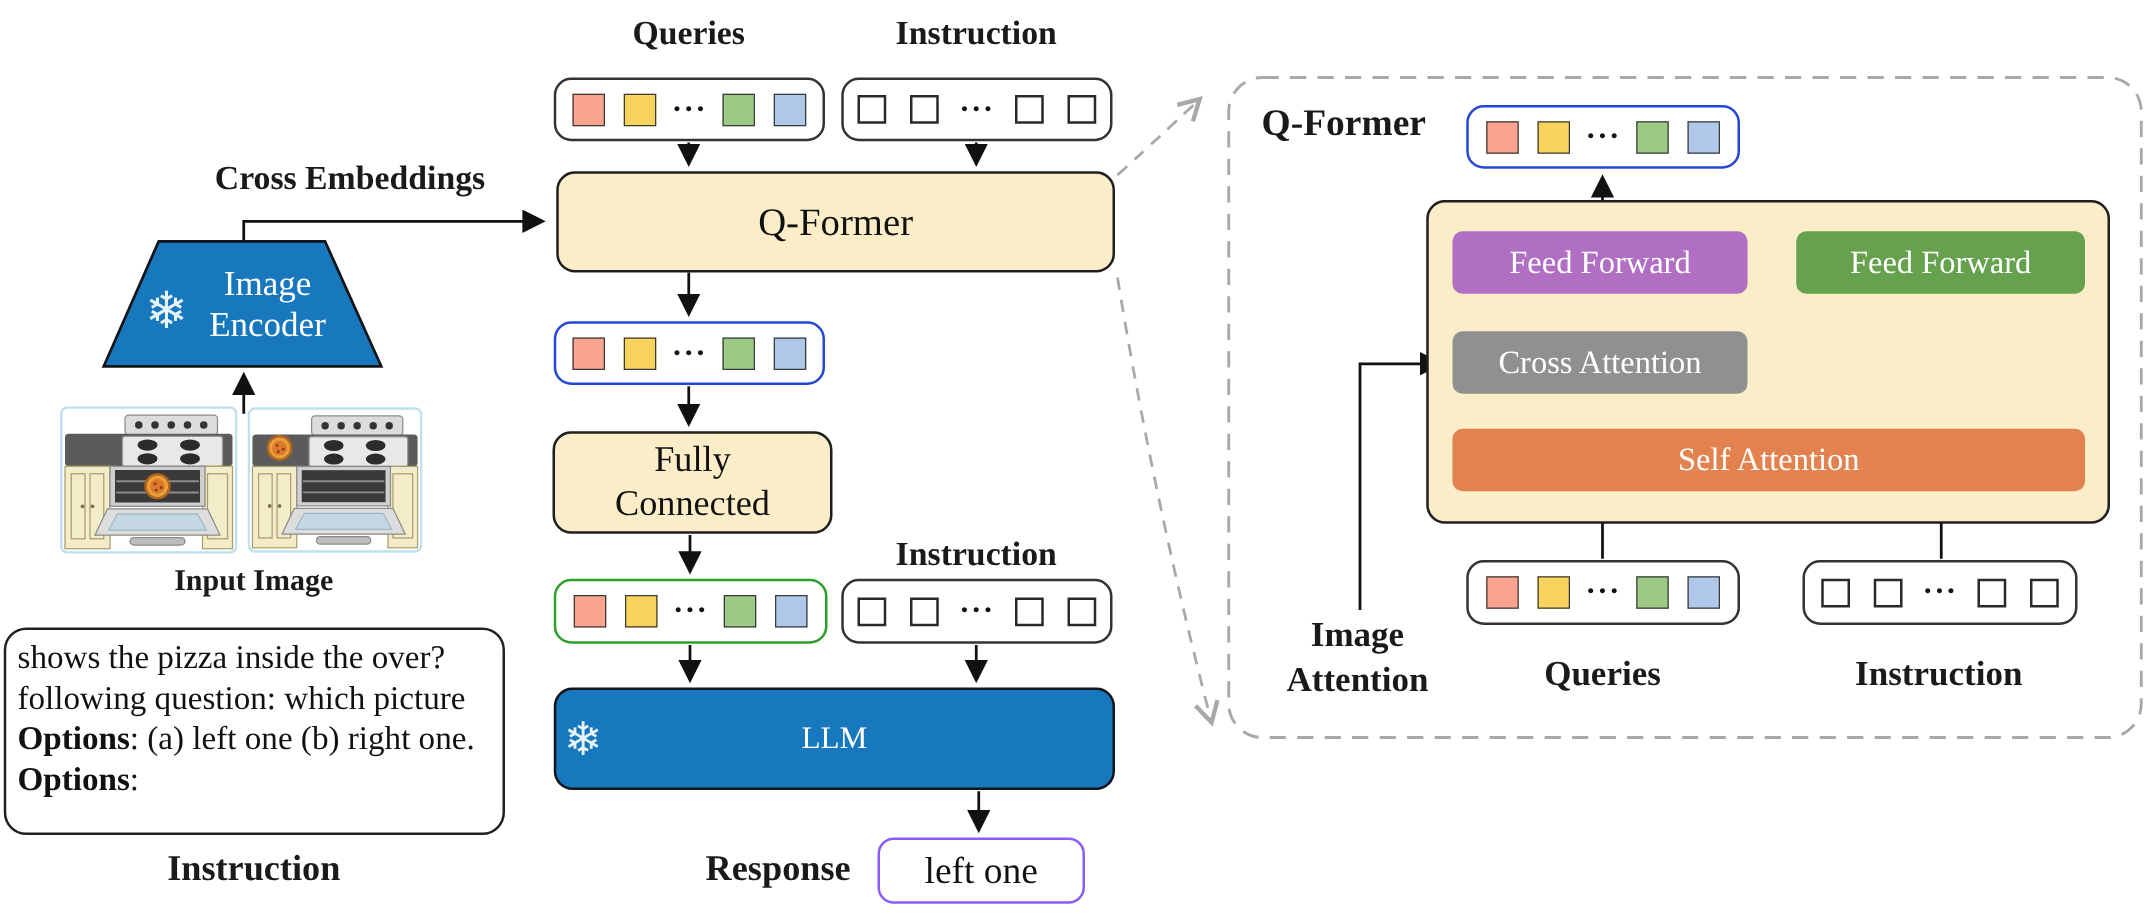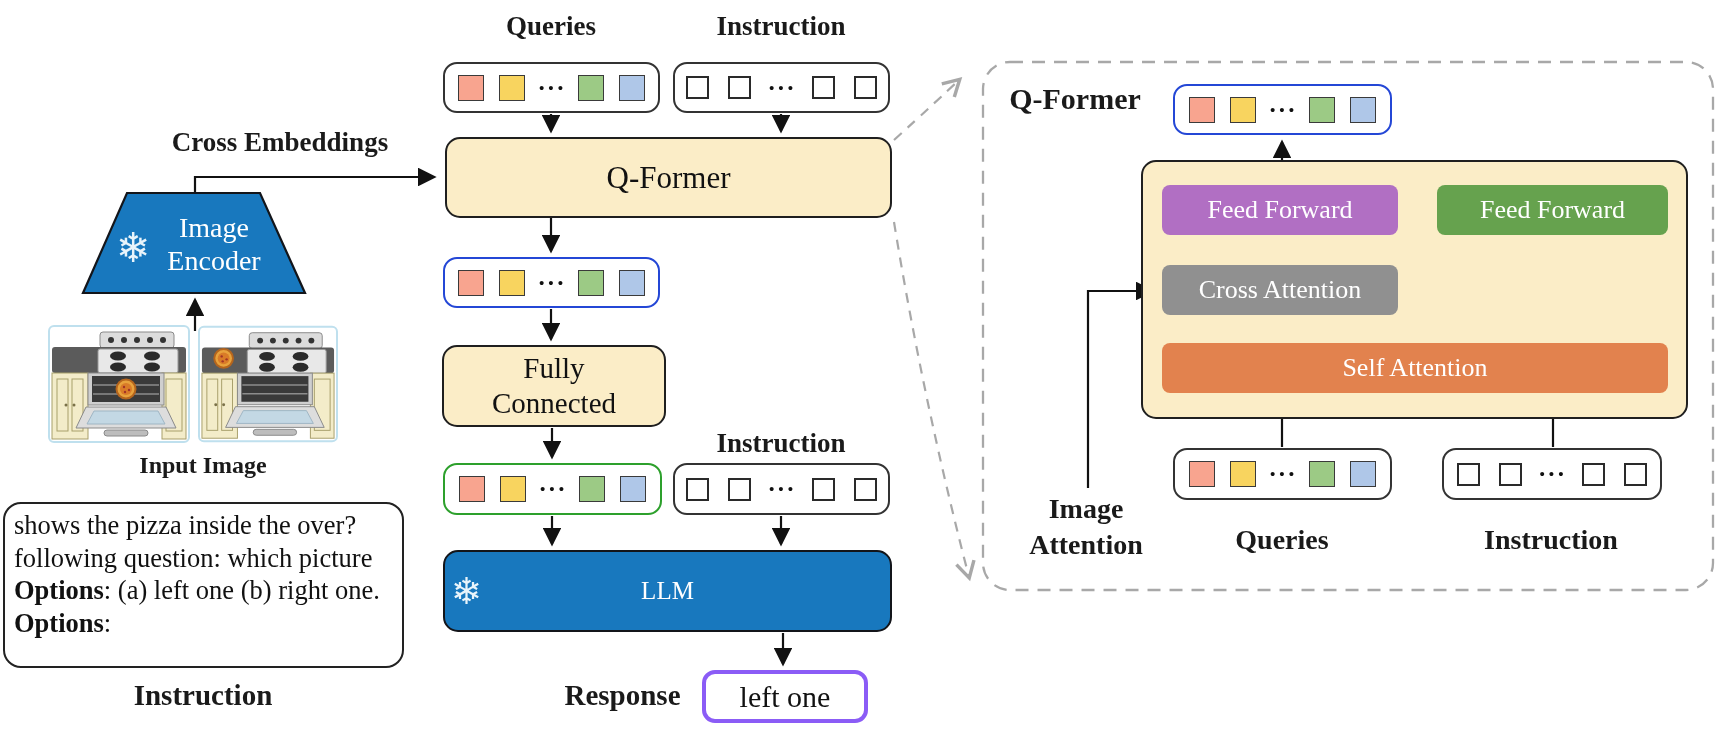--- a/index.html
+++ b/index.html
@@ -18,21 +18,21 @@
   .tk.c1{background:#F8D45F;}
   .tk.c2{background:#9CCA85;}
   .tk.c3{background:#AFC7E8;}
   .tk.white{width:23px;height:23px;border:2px solid #2a2a2a;background:#fff;}
   .dots{font-size:25px;font-weight:700;letter-spacing:1px;line-height:10px;color:#111;margin:0 -3px;}
 
   .creambox{position:absolute;background:#FBEDC7;border:2px solid #1f1f1f;border-radius:15px;
             display:flex;align-items:center;justify-content:center;box-sizing:border-box;}
   .bluebox{position:absolute;background:#1878BE;border:2px solid #13151a;border-radius:15px;
            display:flex;align-items:center;justify-content:center;color:#fff;box-sizing:border-box;}
-  .whitebox{position:absolute;background:#fff;border:4px solid #8b5cf6;border-radius:13px;
+  .whitebox{position:absolute;background:#fff;border:2px solid #8b5cf6;border-radius:13px;
             display:flex;align-items:center;justify-content:center;box-sizing:border-box;}
   .attnbox{position:absolute;border-radius:8px;display:flex;align-items:center;justify-content:center;
            color:#fff;font-size:26px;box-sizing:border-box;}
   .purple{background:#B16FC3;}
   .greenb{background:#66A24E;}
   .grayb{background:#909090;}
   .orangeb{background:#E2824E;}
 
   .snow{position:absolute;color:#E8F4FB;pointer-events:none;}
 

